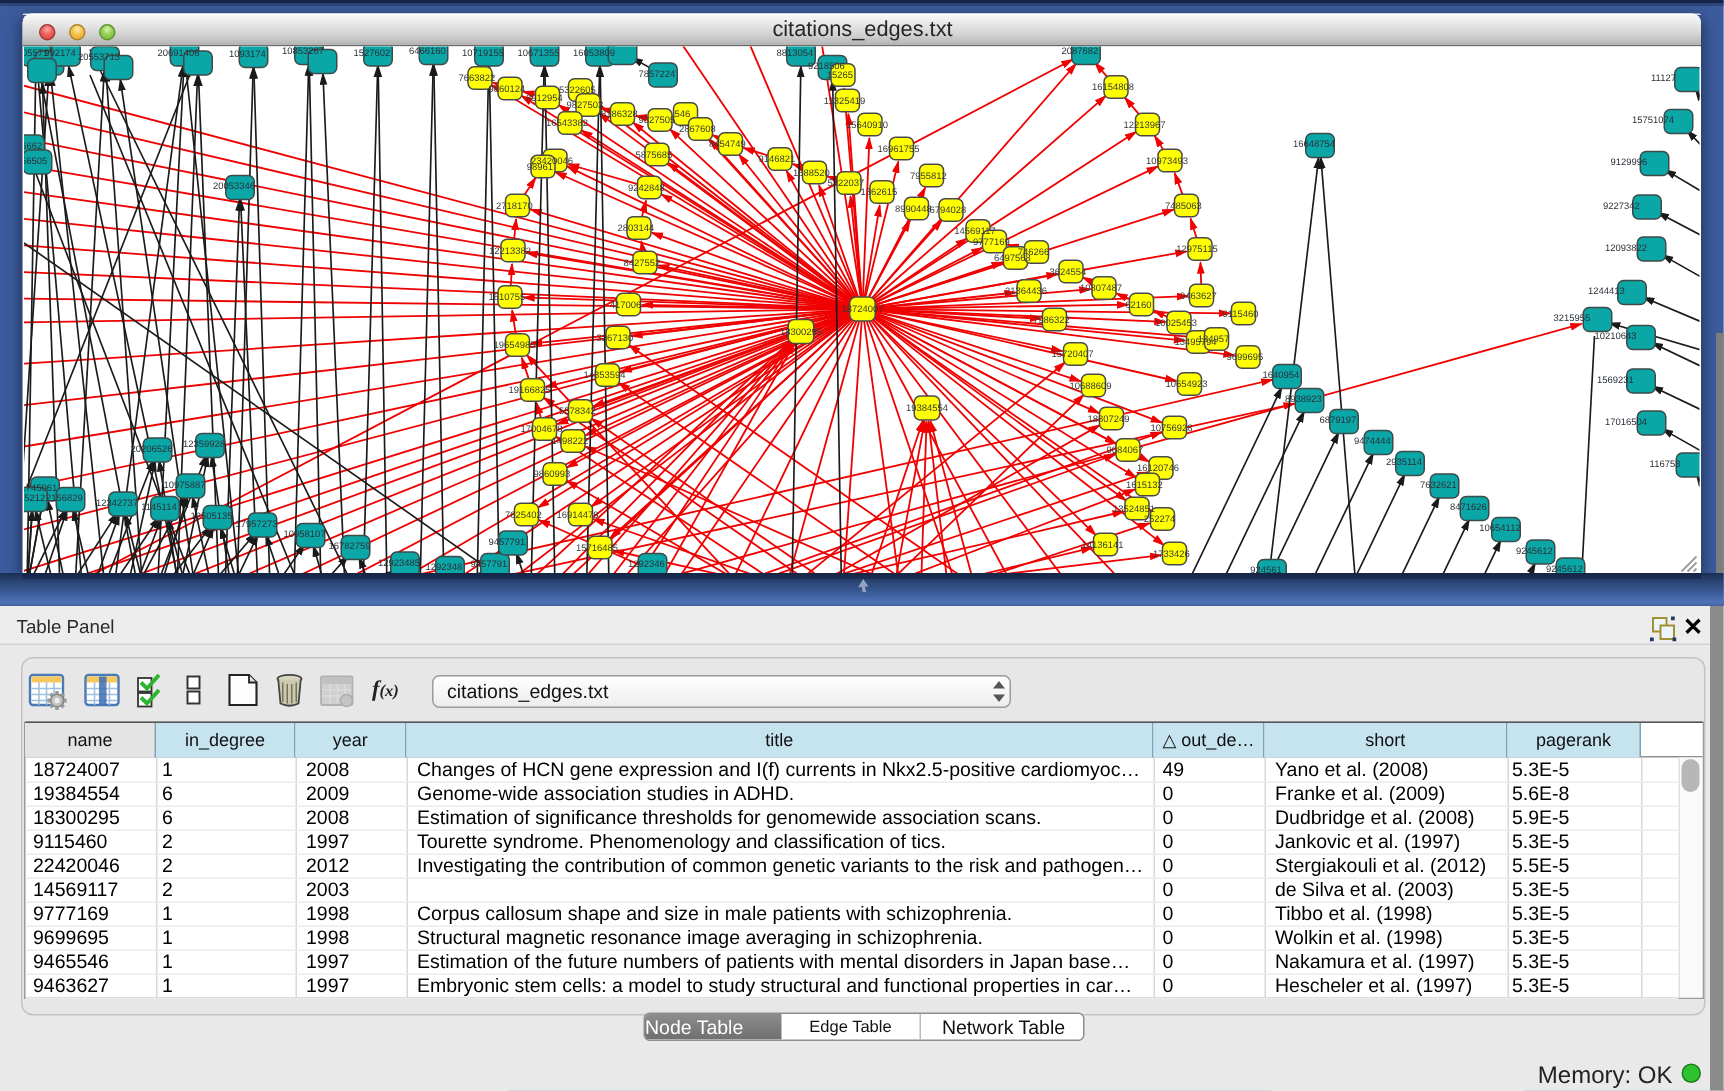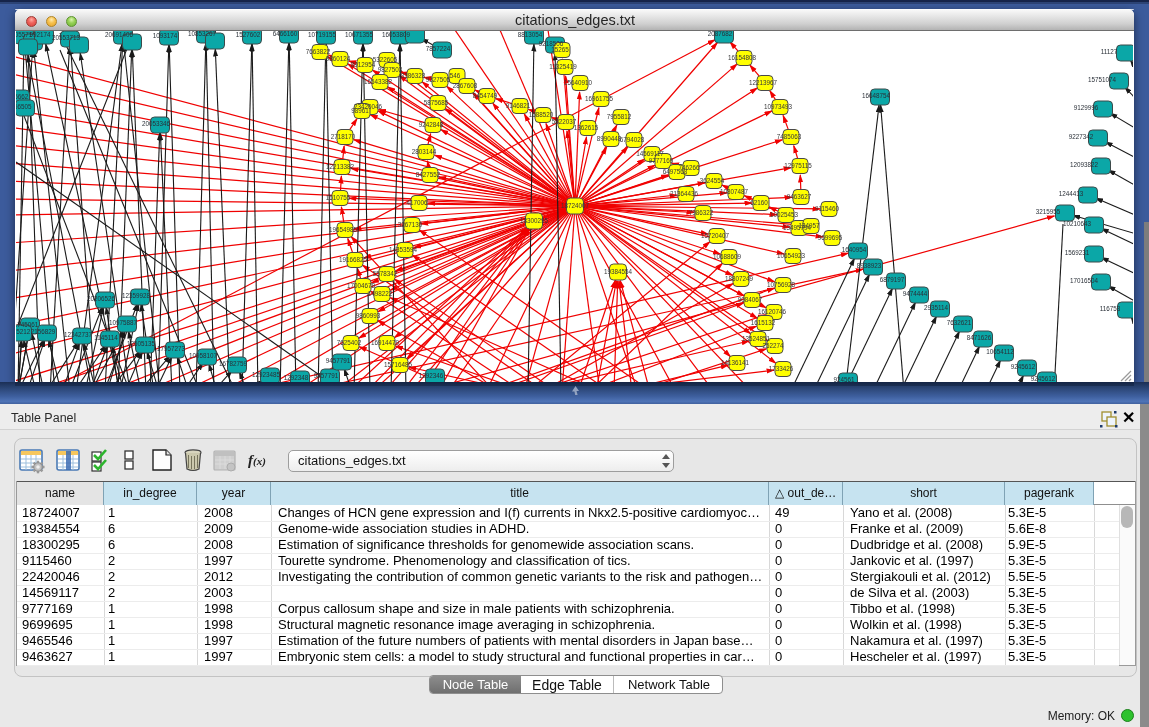--- a/index.html
+++ b/index.html
@@ -812,20 +812,20 @@
 <div style="position:absolute;left:17px;top:601px;width:1102px;height:1px;background:#ececec"></div>
 <div style="position:absolute;left:17px;top:617px;width:1102px;height:1px;background:#ececec"></div>
 <div style="position:absolute;left:17px;top:633px;width:1102px;height:1px;background:#ececec"></div>
 <div style="position:absolute;left:17px;top:649px;width:1102px;height:1px;background:#ececec"></div>
 <div style="position:absolute;left:17px;top:665px;width:1102px;height:1px;background:#ececec"></div>
 
 <div class="abs" style="left:1119px;top:505px;width:16px;height:160px;background:#fafafa;border-left:1px solid #e0e0e0;box-sizing:border-box;"></div>
 <div class="abs" style="left:1121px;top:506px;width:12px;height:22px;background:#b7b7b7;border-radius:6px;"></div>
 
 <div class="abs" style="left:429px;top:675px;width:294px;height:19px;border:1px solid #8e8e8e;border-radius:4px;background:#ffffff;box-sizing:border-box;overflow:hidden;">
-<div style="position:absolute;left:0;top:0;width:91px;height:100%;background:linear-gradient(180deg,#8d8d8d,#6f6f6f);color:#fff;text-align:center;line-height:18px;font-size:13px;">Node Table</div>
-<div style="position:absolute;left:91px;top:0;width:93px;height:100%;color:#111;text-align:center;line-height:18px;font-size:14px;border-right:1px solid #bbb;box-sizing:border-box;">Edge Table</div>
+<div style="position:absolute;left:0;top:0;width:91px;height:100%;background:linear-gradient(180deg,#8d8d8d,#6f6f6f);color:#fff;text-align:left;line-height:18px;font-size:13px;">Node Table</div>
+<div style="position:absolute;left:91px;top:0;width:93px;height:100%;color:#111;text-align:center;line-height:18px;font-size:11px;border-right:1px solid #bbb;box-sizing:border-box;">Edge Table</div>
 <div style="position:absolute;left:184px;top:0;width:110px;height:100%;color:#111;text-align:center;line-height:18px;font-size:13px;">Network Table</div>
 </div>
 
 <div class="abs" style="left:1140px;top:404px;width:9px;height:323px;background:#8b8b8b;"></div>
 
-<div class="abs" style="right:34px;top:709px;font-size:12px;color:#222;">Memory: OK</div>
+<div class="abs" style="right:34px;top:709px;font-size:16px;color:#222;">Memory: OK</div>
 <div class="abs" style="left:1121px;top:709px;width:13px;height:13px;border-radius:50%;background:#2ec22e;border:1px solid #1c801c;box-sizing:border-box;"></div>
 </body></html>

